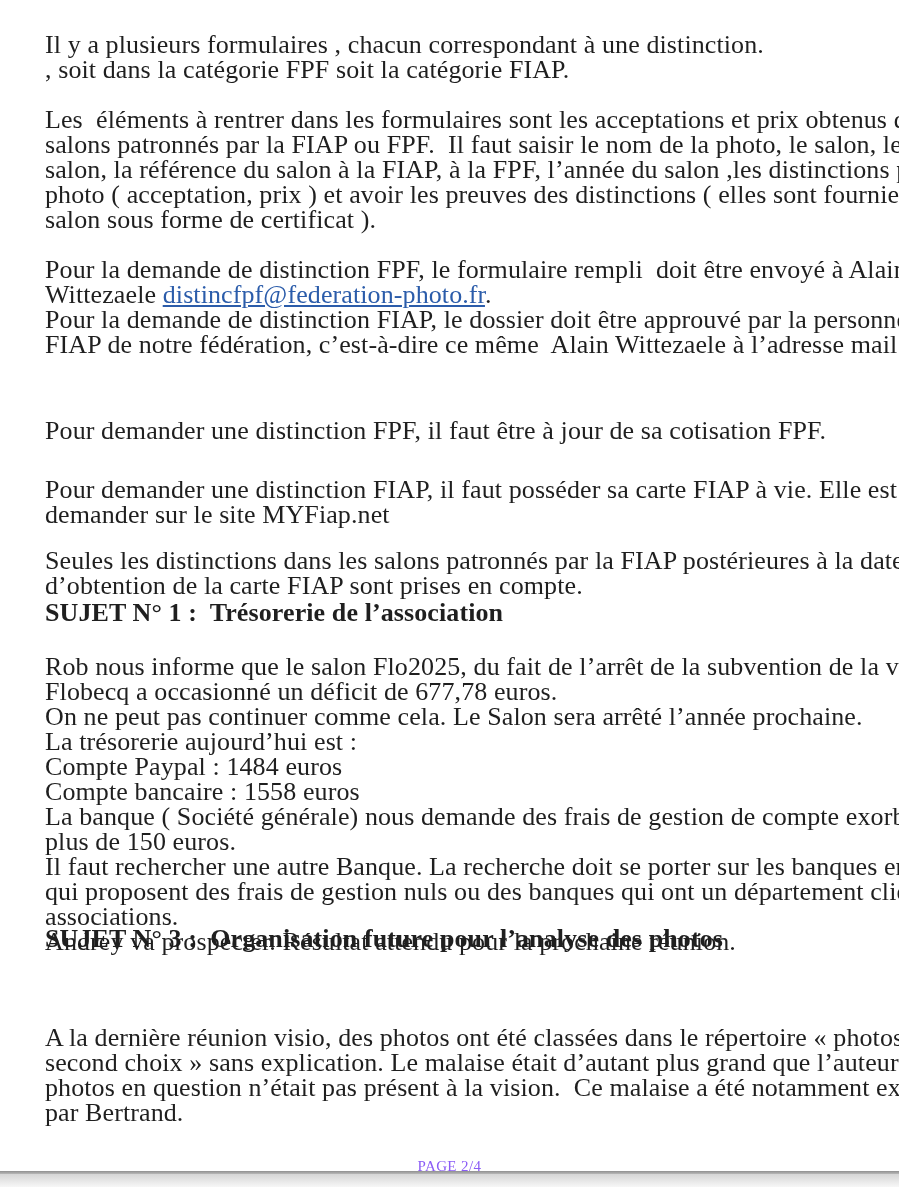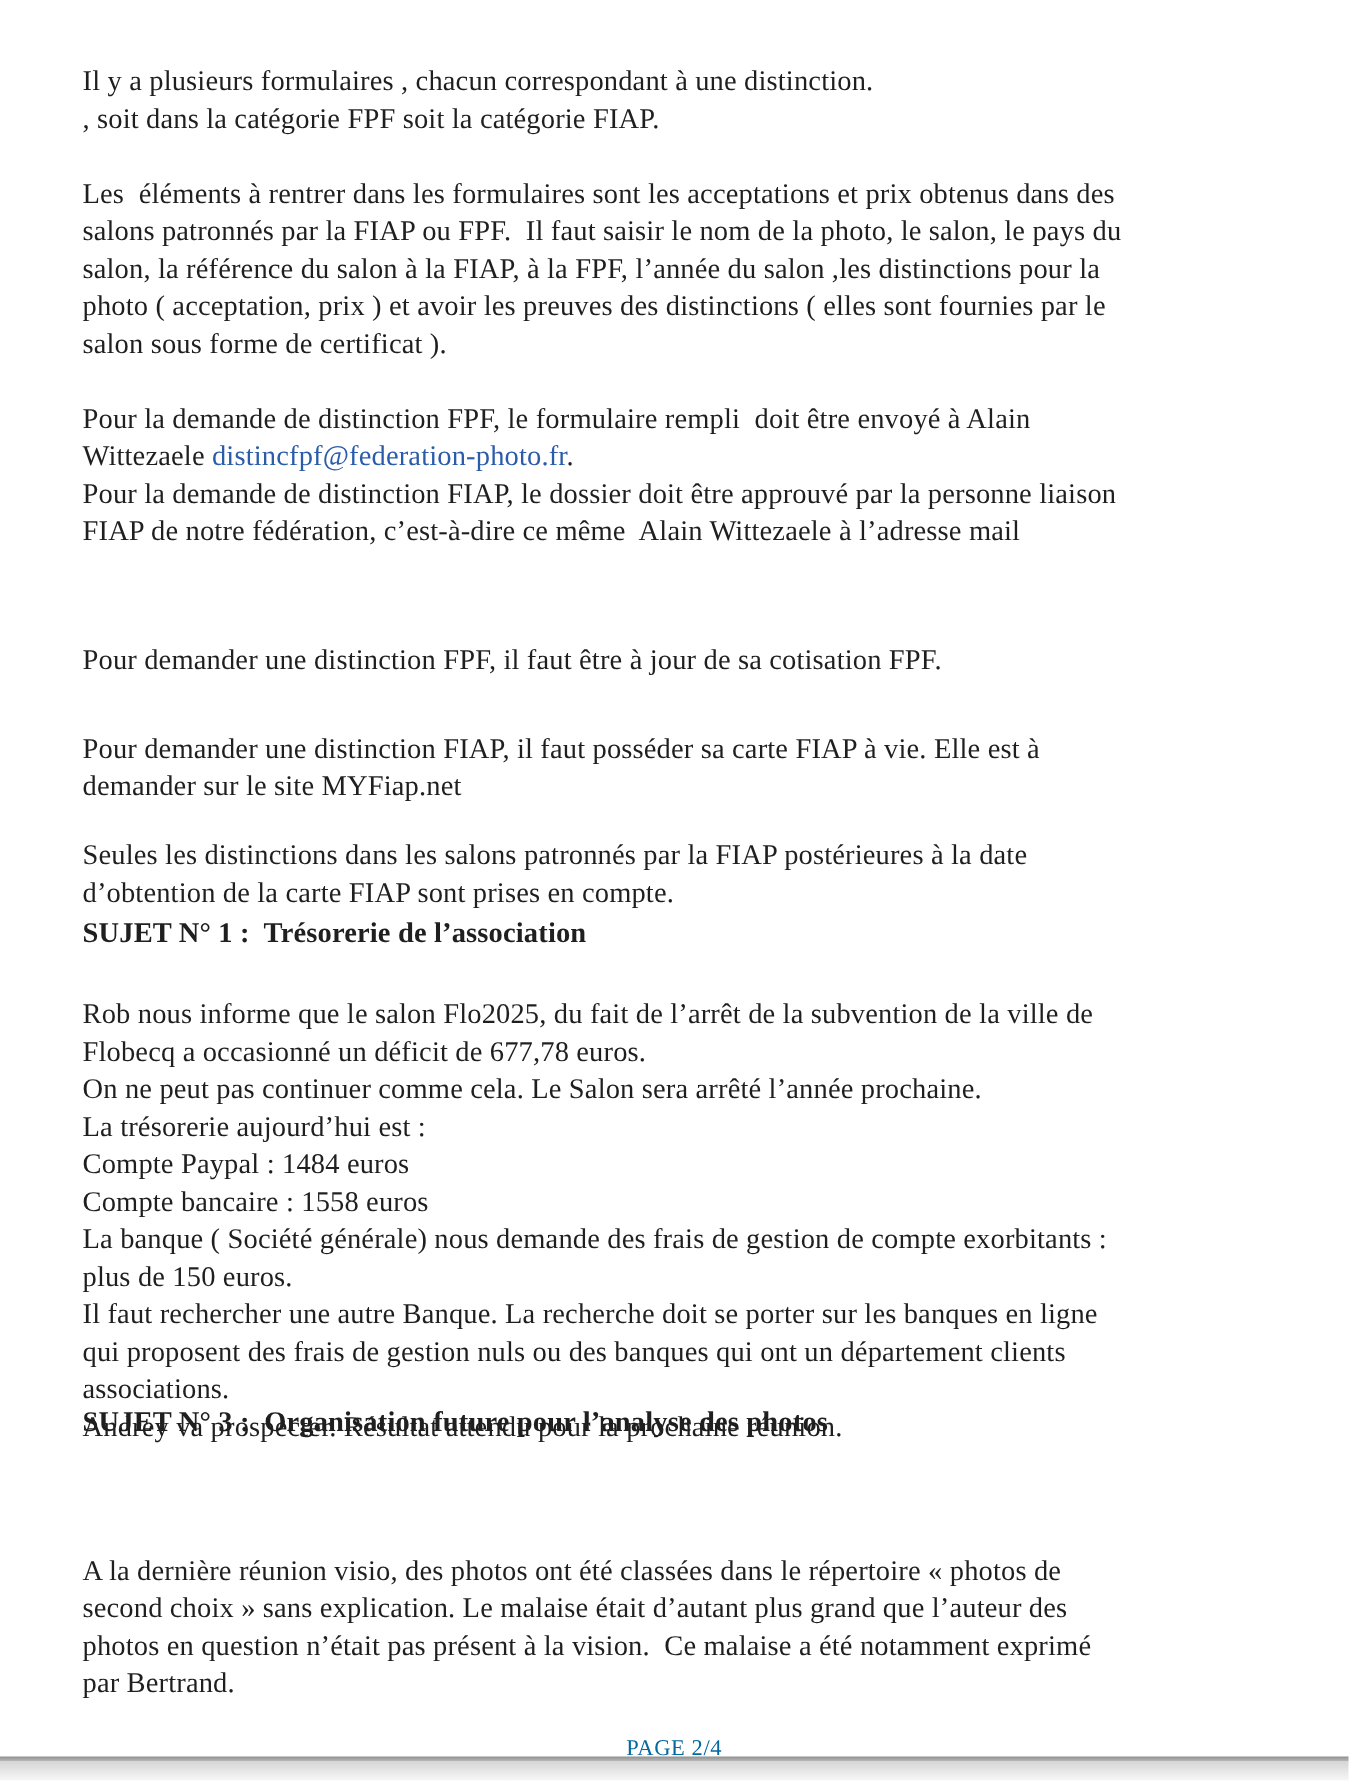--- a/index.html
+++ b/index.html
@@ -10,43 +10,44 @@
   body {
     width: 899px;
     height: 1187px;
     position: relative;
     overflow: hidden;
     font-family: "Liberation Serif", "DejaVu Serif", serif;
   }
   .para {
     position: absolute;
     left: 43px;
-    margin: 12px;
-    font-size: 19px;
+    margin: 2px;
+    font-size: 26px;
     line-height: 25px;
     color: #1f1f1f;
     white-space: pre;
     letter-spacing: 0.1px;
   }
   .heading {
     font-weight: bold;
   }
   .email-link {
     color: #2b5caa;
+    text-decoration: underline;
     cursor: pointer;
   }
   .page-footer {
     position: absolute;
     top: 1157px;
     left: 0;
     width: 899px;
     text-align: center;
     font-size: 15px;
     line-height: 18px;
-    color: #0369a1;
+    color: #8b5cf6;
     letter-spacing: 0.4px;
     z-index: 1;
   }
   .page-edge-line {
     position: absolute;
     top: 1171px;
     left: 0;
     width: 899px;
     height: 3px;
     background: linear-gradient(#8f8f8f, #b8b8b8);

